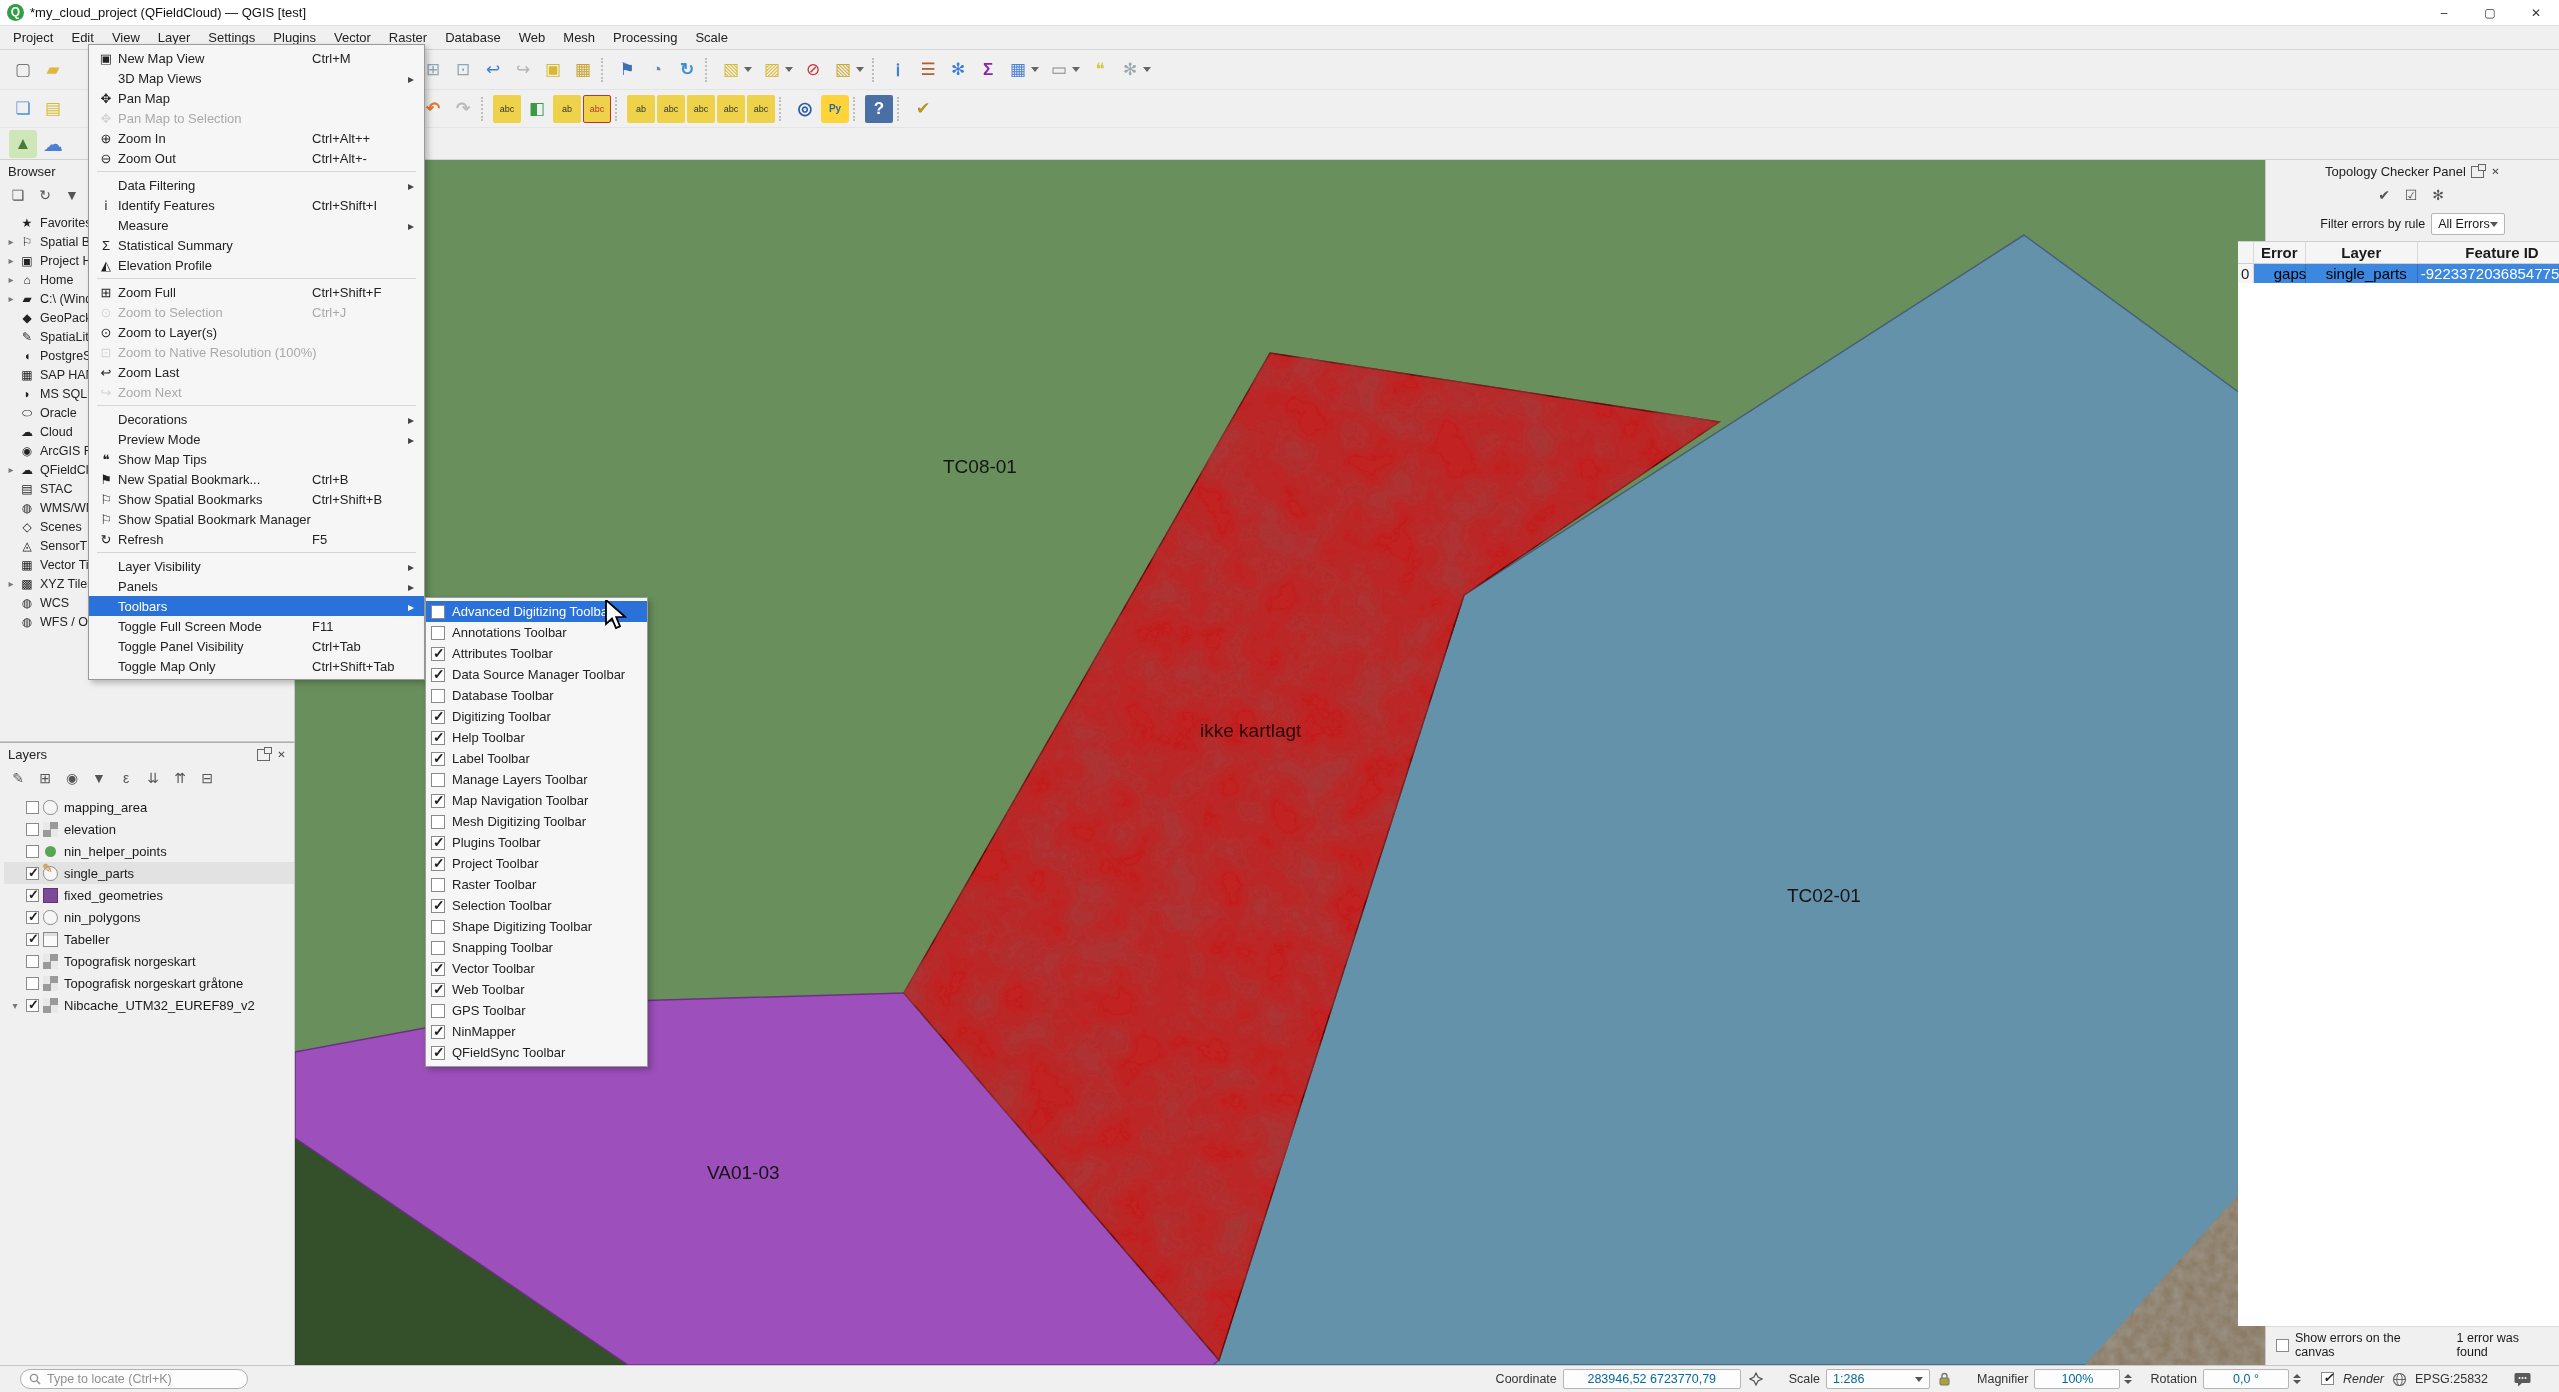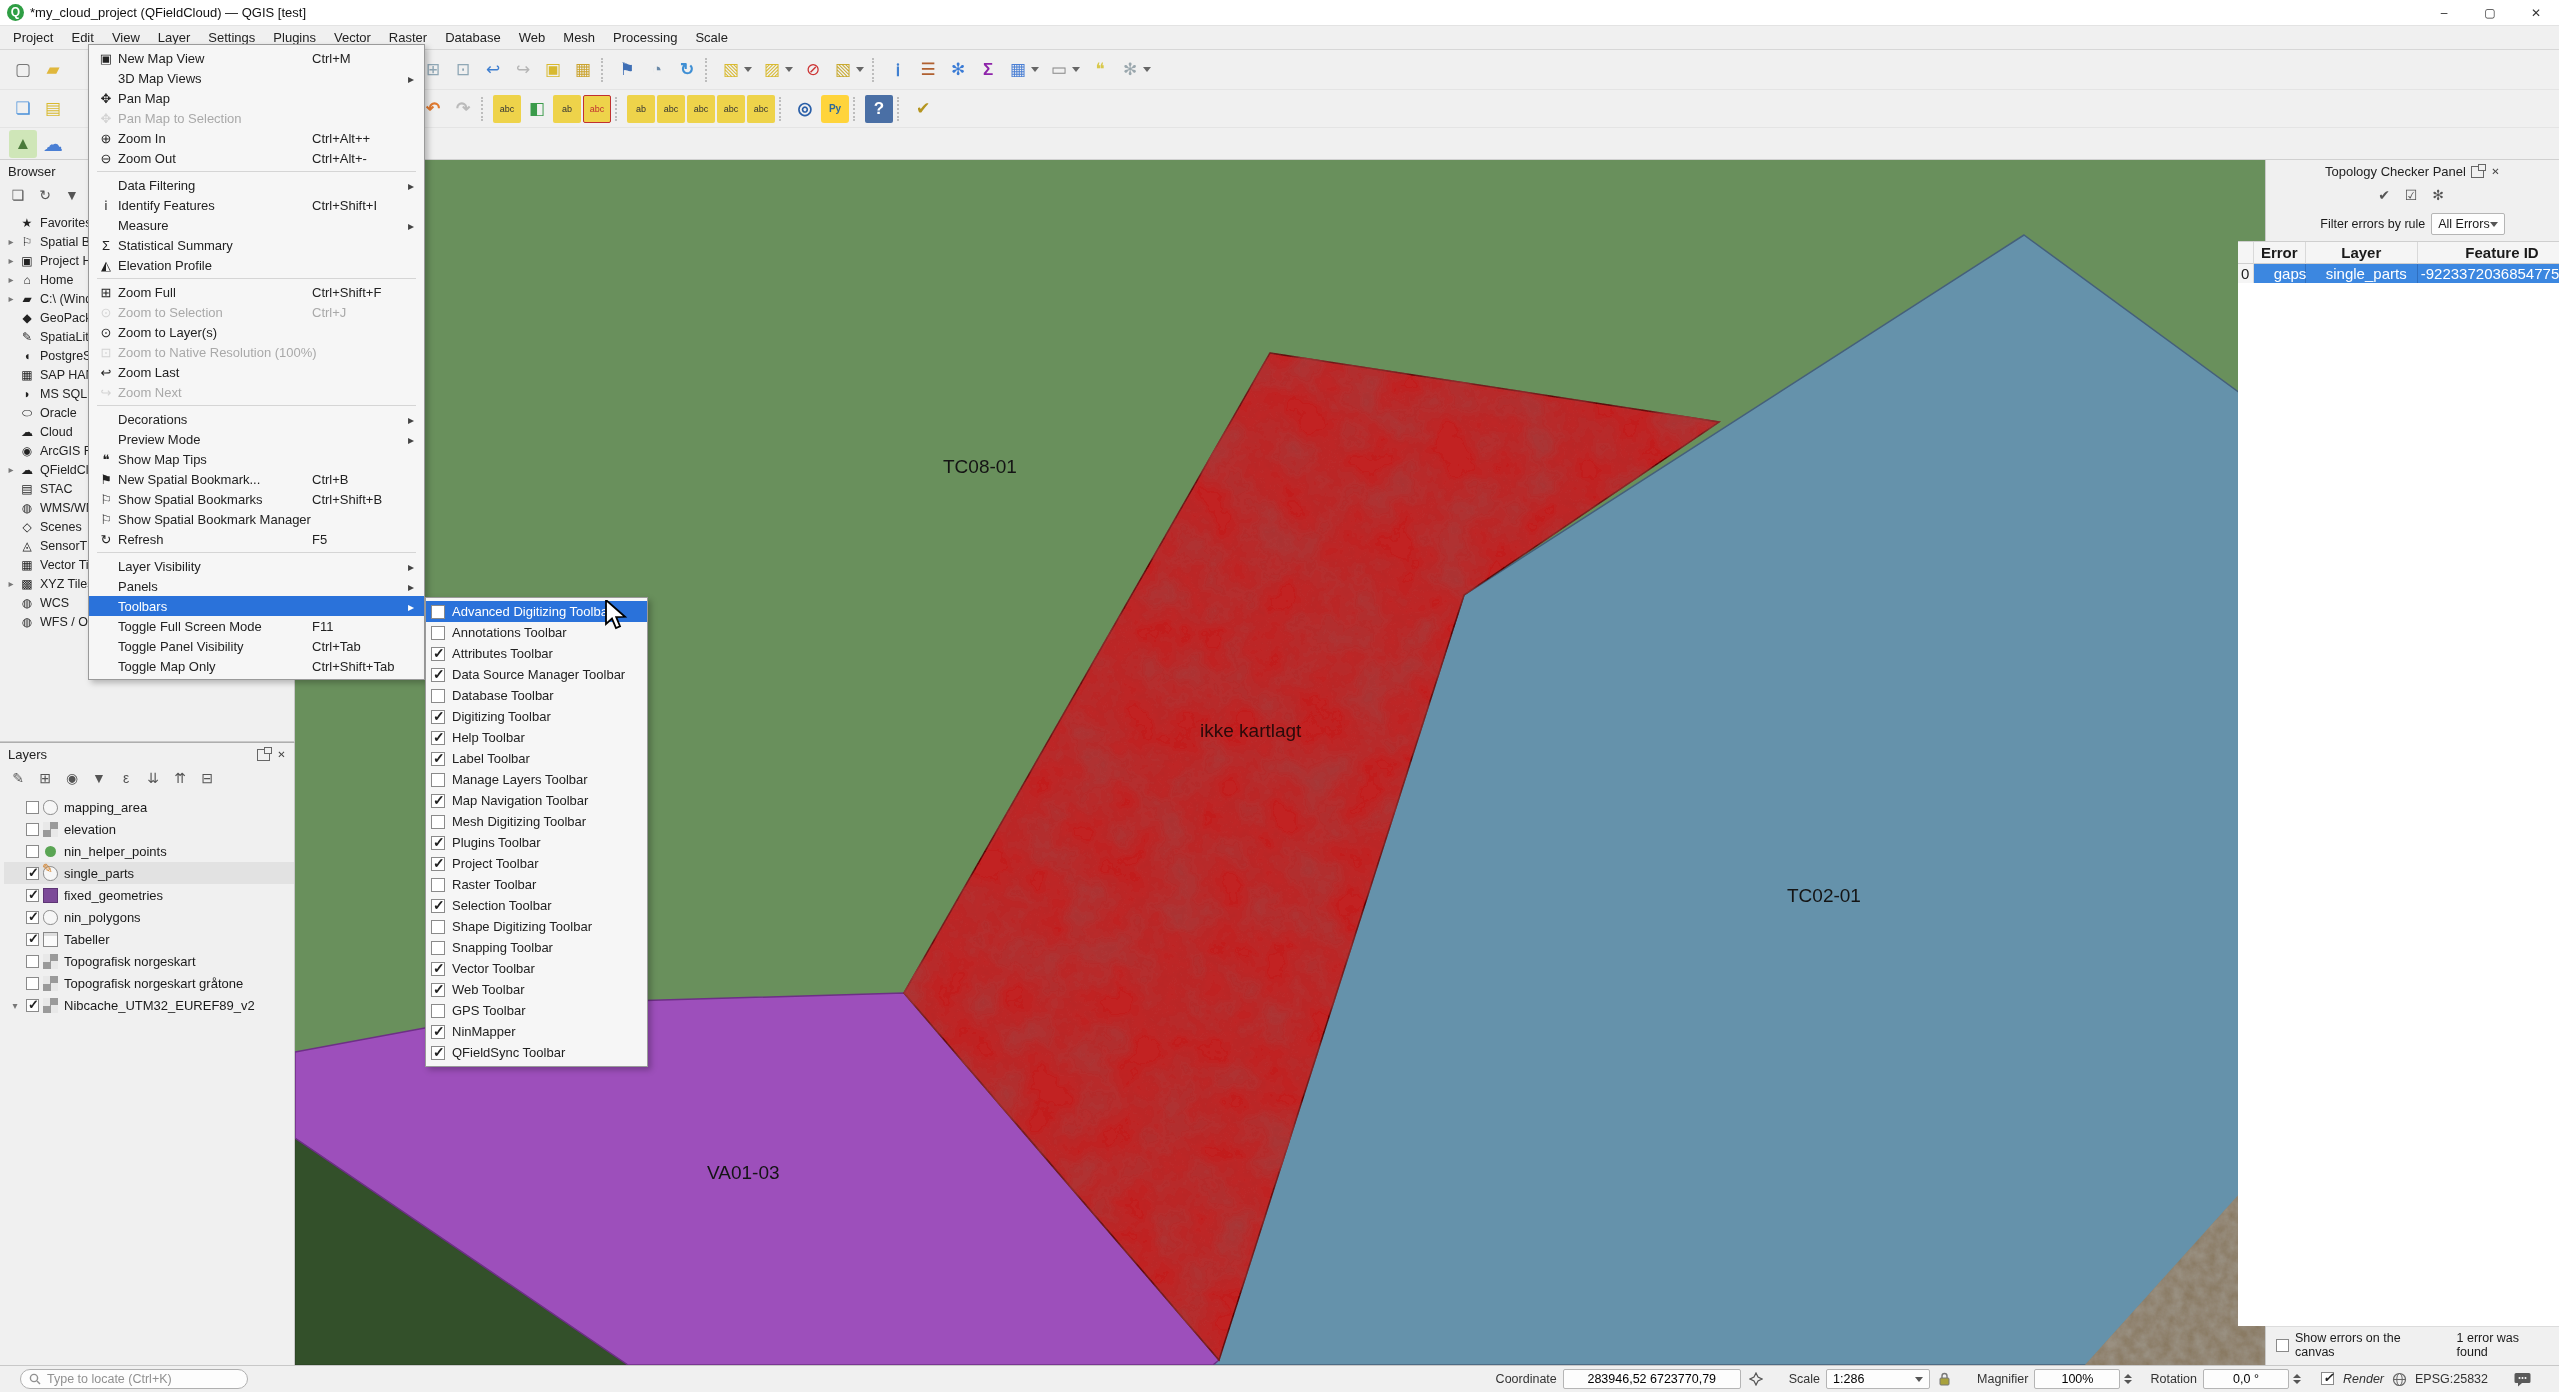--- a/index.html
+++ b/index.html
@@ -72,32 +72,32 @@
   #topology { left:2265px; top:160px; width:294px; height:1205px; border-left:1px solid #c9c9c9; display:flex; flex-direction:column;align-items:center; }
   .filter-row { display:flex; align-items:center; padding:4px 6px; font-size:12.5px; }
   .combo { flex:1; margin-left:6px; height:22px; background:#fdfdfd; border:1px solid #b5b5b5; border-radius:2px; display:flex; align-items:center; padding:0 6px; font-size:12.5px; }
   .combo .caret { margin-left:auto; width:0; height:0; border-left:4px solid transparent; border-right:4px solid transparent; border-top:5px solid #555; }
   .tc-table { margin:2px 0 0 0; border-top:1px solid #cfcfcf; background:#fff; flex:1; font-size:15px; }
   .tc-head, .tc-row { display:grid; grid-template-columns:16px 52px 112px 1fr; }
   .tc-head div { font-weight:bold; text-align:center; background:#f5f5f5; border-right:1px solid #d9d9d9; border-bottom:1px solid #cfcfcf; padding:2px 2px; }
   .tc-row { background:#3c87e0; }
   .tc-row .idx { background:#f5f5f5; color:#222; text-align:center; border-right:1px solid #d9d9d9; }
   .tc-row div { padding:1px 3px; }
-  .tc-row .err, .tc-row .lyr { color:#ffffff; border-right:1px solid #2f6fc0;padding-left:20px; }
+  .tc-row .err, .tc-row .lyr { color:#000000; border-right:1px solid #2f6fc0;padding-left:20px; }
   .tc-row .fid { color:#fff; text-align:right; }
   .tc-foot { display:flex; align-items:center; padding:4px 6px 6px 6px; font-size:12.5px; background:#f0f0f0; border-top:1px solid #dcdcdc; }
   .tc-foot .cb { margin-right:6px; }
   .tc-foot .found { margin-left:14px; }
 
   
   #statusbar { position:absolute; left:0; top:1365px; width:2559px; height:27px; background:#f0f0f0; border-top:1px solid #c8c8c8; display:flex; align-items:center; padding:0 20px; font-size:12.5px; color:#333; }
   .locator { width:228px; height:20px; border:1px solid #b0b0b0; border-radius:10px; background:#fdfdfd; display:flex; align-items:center; padding:0 8px; color:#909090; }
   .locator svg { margin-right:6px; }
   .sb-label { margin:0 6px 0 18px; }
-  .sb-field { height:20px; background:#fdfdfd; border:1px solid #b5b5b5; border-radius:2px; display:flex; align-items:center; justify-content:center; padding:0 6px; color:#000000; }
+  .sb-field { height:20px; background:#fdfdfd; border:1px solid #b5b5b5; border-radius:2px; display:flex; align-items:center; justify-content:center; padding:0 6px; color:#0369a1; }
   .sb-combo { width:104px; justify-content:flex-start; }
   .sb-combo .caret { margin-left:auto; border-left:4px solid transparent; border-right:4px solid transparent; border-top:5px solid #555; width:0; height:0; }
   .spin { display:flex; flex-direction:column; justify-content:center; margin-left:4px; }
   .spin i { width:0; height:0; border-left:4px solid transparent; border-right:4px solid transparent; display:block; margin:1px 0; }
   .spin .up { border-bottom:4px solid #555; }
   .spin .dn { border-top:4px solid #555; }
   .sb-icon { margin:0 8px; display:flex; align-items:center; }
   .render-wrap { display:flex; align-items:flex-start; margin-left:16px;font-style:italic; }
 
   

